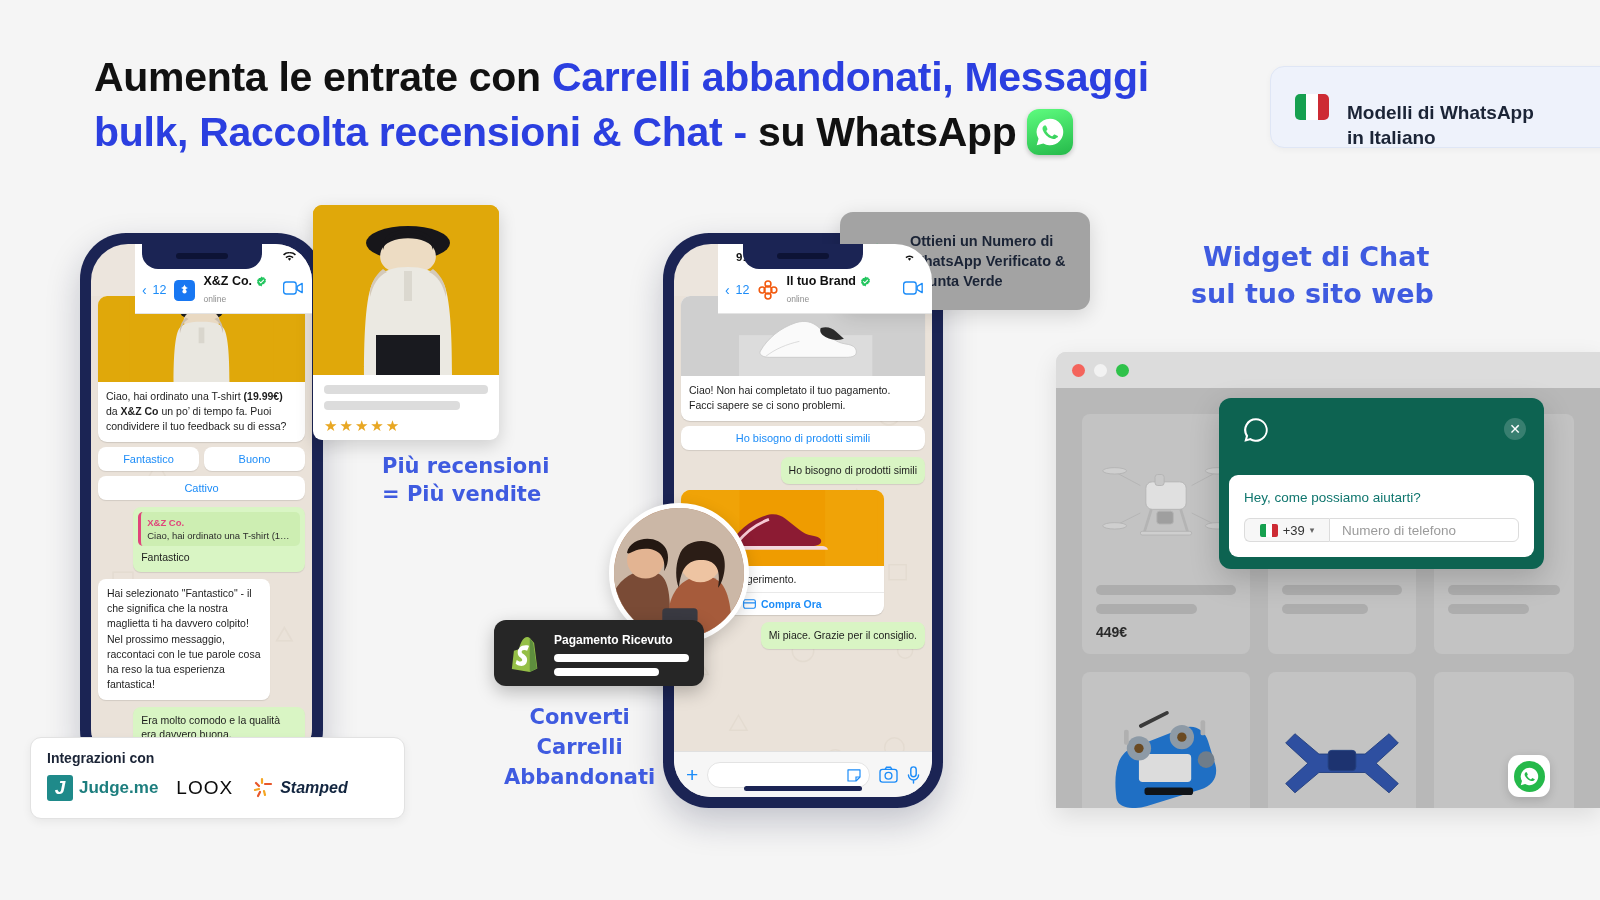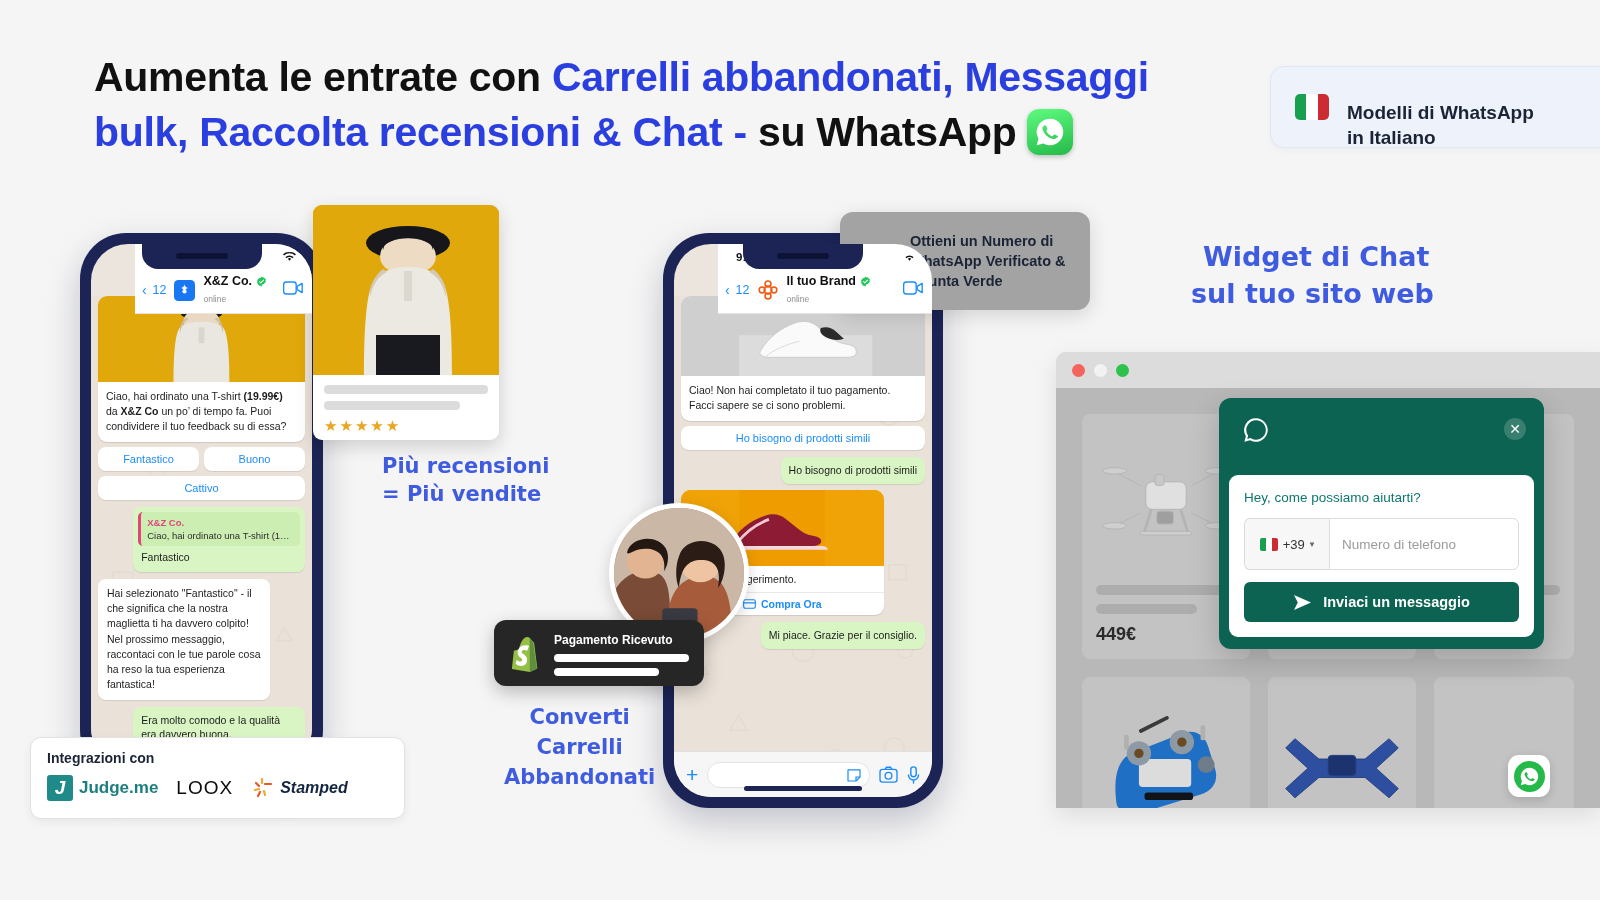--- a/index.html
+++ b/index.html
@@ -182,34 +182,34 @@
     background:#d6d6d6; border-radius:10px 0 0 0; overflow:hidden;
     box-shadow:0 8px 24px rgba(0,0,0,.10);
   }
   .browser .bar { height:36px; background:#dcdcdc; display:flex; align-items:center; gap:9px; padding-left:16px; }
   .dot { width:13px; height:13px; border-radius:50%; }
   .grid { position:absolute; top:36px; left:0; right:0; bottom:0; background:#b8b8b8; padding:26px; display:grid; grid-template-columns:repeat(3,1fr); gap:18px; }
   .prod { background:#c3c3c3; border-radius:8px; padding:14px; position:relative; }
   .prod .ph { height:148px; display:flex; align-items:center; justify-content:center; }
   .prod .sk1,.prod .sk2 { height:10px; border-radius:5px; background:#adadad; margin-top:9px; }
   .prod .sk2 { width:72%; }
-  .prod .price { font-size:18px; font-weight:700; color:#2a2a2a; margin-top:10px; }
+  .prod .price { font-size:14px; font-weight:700; color:#2a2a2a; margin-top:10px; }
 
   
   .widget {
     position:absolute; left:1219px; top:398px; width:325px; border-radius:12px;
     background:#0d6351; box-shadow:0 10px 30px rgba(0,0,0,.18); overflow:hidden;
   }
   .widget .top { padding:17px 22px 26px; position:relative; }
   .widget .waicon svg { width:30px; height:30px; fill:#fff; }
   .widget .close { position:absolute; right:18px; top:20px; width:22px; height:22px; border-radius:50%; background:rgba(255,255,255,.18); color:#fff; display:flex; align-items:center; justify-content:center; font-size:14px; }
   .widget .greet { color:#fff; font-size:19px; line-height:1.36; margin-top:16px; }
   .widget .panel { background:#fff; margin:0 10px 12px; border-radius:9px; padding:15px; }
   .widget .q { font-size:13.5px; color:#0f766e; }
-  .widget .phonerow { display:flex; margin-top:13px; height:52px; }
+  .widget .phonerow { display:flex; margin-top:13px; height:24px; }
   .widget .cc { width:85px; border:1px solid #dcdcdc; border-right:none; border-radius:6px 0 0 6px; background:#f7f7f7; display:flex; align-items:center; justify-content:center; gap:5px; font-size:13px; color:#333; }
   .widget .cc .flag-it { width:18px; height:13px; border-radius:2px; }
   .widget .num { flex:1; border:1px solid #dcdcdc; border-radius:0 6px 6px 0; background:#fff; display:flex; align-items:center; padding-left:12px; font-size:13.5px; color:#9b9b9b; }
   .widget .send { margin-top:12px; height:40px; border-radius:6px; background:#0d6351; color:#fff; display:flex; align-items:center; justify-content:center; gap:11px; font-size:14.5px; font-weight:600; }
   .fab {
     position:absolute; left:1508px; top:755px; width:42px; height:42px;
     border-radius:11px; background:#fff; display:flex; align-items:center; justify-content:center;
     box-shadow:0 3px 10px rgba(0,0,0,.15);
   }
   .fab .cr { width:31px; height:31px; border-radius:50%; background:#25b94a; display:flex; align-items:center; justify-content:center; }
@@ -659,26 +659,20 @@
               <i class="w"></i>
               <i class="r"></i>
             </span>
           <span>+39</span>
           <span style="font-size:9px;color:#666">▾</span>
         </span>
         <span class="num" placeholder="Numero di telefono">
           <span>Numero di telefono</span>
         </span>
       </div>
-      <div class="send">
-        <svg width="19" height="17" viewBox="0 0 20 18">
-            <path d="M1 1l18 8-18 8 4-8z" fill="#fff"></path>
-          </svg>
-        <span>Inviaci un messaggio</span>
-      </div>
     </div>
   </div>
 
   <div class="fab">
     <span class="cr">
       <svg viewBox="0 0 24 24">
           <path d="M12 2a10 10 0 0 0-8.6 15.1L2 22l5-1.3A10 10 0 1 0 12 2zm5.3 14c-.2.6-1.3 1.2-1.8 1.2-.5.1-1 .1-1.7-.1-.4-.1-.9-.3-1.6-.6-2.8-1.2-4.6-4-4.7-4.2-.1-.2-1.1-1.4-1.1-2.7 0-1.3.7-1.9 1-2.2.2-.3.5-.3.7-.3h.5c.2 0 .4 0 .6.5l.8 2c.1.2.1.3 0 .5l-.3.5-.3.3c-.1.1-.3.3-.1.6.2.3.8 1.3 1.7 2.1 1.2 1 2.1 1.4 2.4 1.5.3.1.5.1.6-.1l.9-1c.2-.2.4-.2.6-.1l2 .9c.2.1.4.2.4.3.1.2.1.6-.1 1.1z"></path>
         </svg>
     </span>
   </div>

